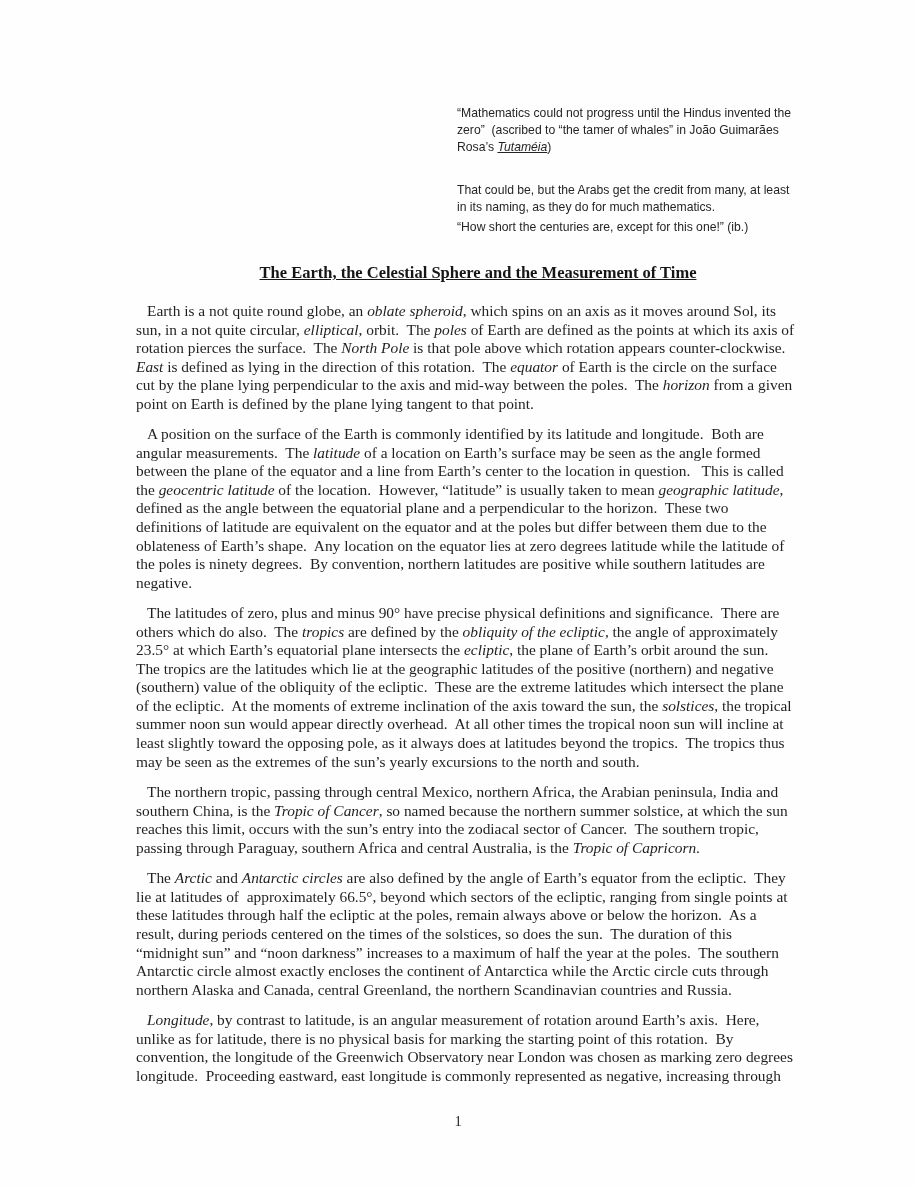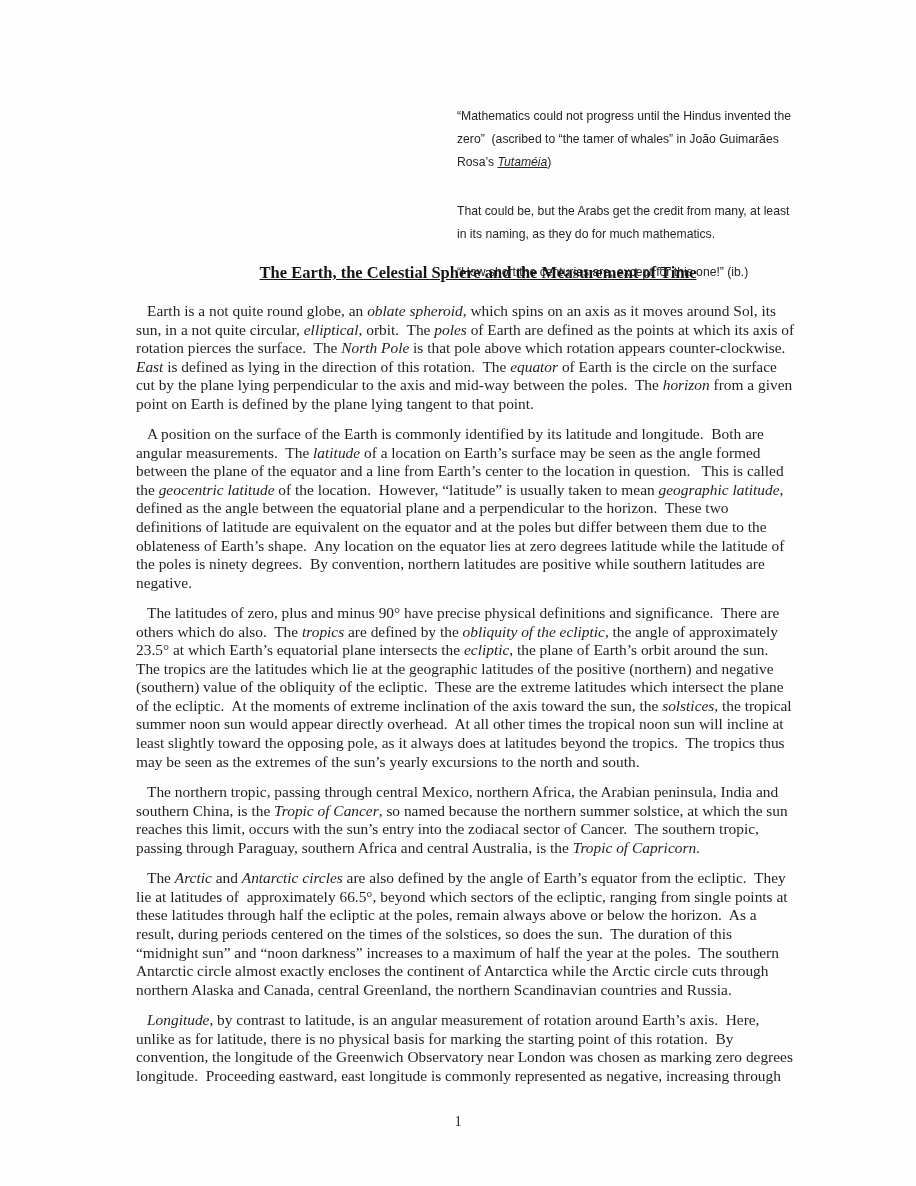--- a/index.html
+++ b/index.html
@@ -12,25 +12,25 @@
     color: #1f1f1f;
     overflow: hidden;
   }
   .epigraph {
     position: absolute;
     left: 457px;
     top: 105px;
     width: 336px;
     font-family: "Liberation Sans", sans-serif;
     font-size: 12.2px;
-    line-height: 23px;
+    line-height: 17px;
     color: #252525;
   }
   .epigraph p { margin: 0 0 26px 0; white-space: pre-wrap; }
-  .epigraph p.q2 { margin-bottom: 15px; }
+  .epigraph p.q2 { margin-bottom: 3px; }
   .epigraph p:last-child { margin-bottom: 15px; }
   .doc-title {
     position: absolute;
     top: 263px;
     left: 0;
     width: 100%;
     text-align: center;
     font-size: 16.5px;
     font-weight: bold;
     color: #161616;

